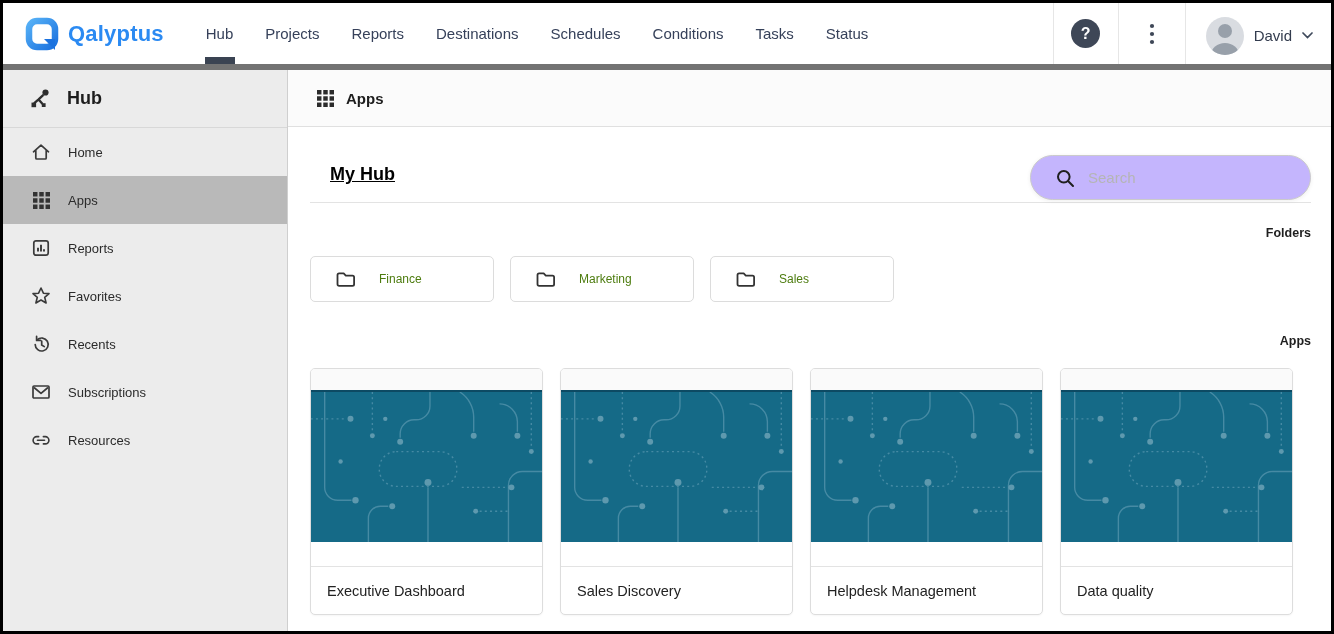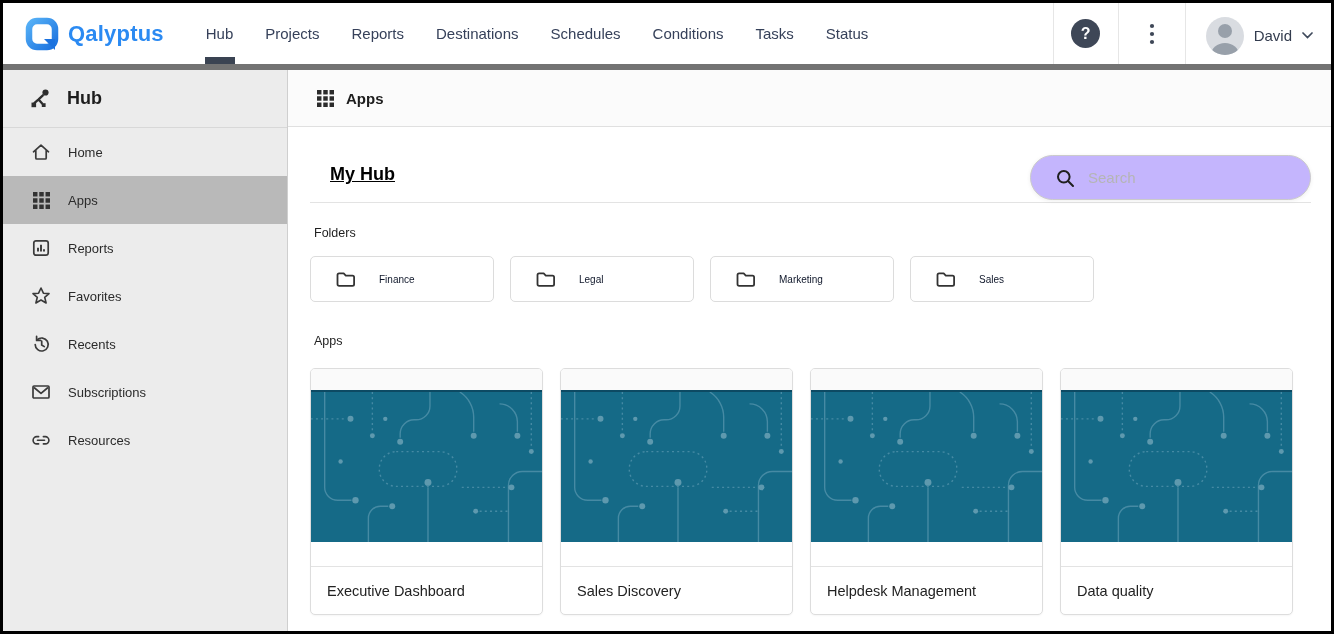--- a/index.html
+++ b/index.html
@@ -86,28 +86,28 @@
     box-shadow:0 1px 4px rgba(0,0,0,.07);
   }
   .search-box input{
     width:100%; height:100%; border:none; outline:none; background:transparent;
     border-radius:23px; padding:0 18px 0 57px; font-size:15px;
     font-family:"Liberation Sans", sans-serif; color:#333;
   }
   .search-box input::placeholder{ color:#b5b5b5; }
   .search-icon{ position:absolute; left:25px; top:13px; }
 
-  .section-label{ margin:23px 0 0 4px; font-size:12.5px; font-weight:normal; color:#1f1f1f; }
+  .section-label{ margin:23px 0 0 4px; font-size:12.5px; font-weight:bold; color:#1f1f1f;text-align:right; }
 
   .folders-row{ display:flex; gap:16px; margin-top:16px; }
   .folder-card{
     width:184px; height:46px; border:1px solid #dcdcdc; border-radius:5px; background:#fff;
     display:flex; align-items:center; gap:23px; padding-left:24px; cursor:pointer;
   }
-  .folder-name{ font-size:10px; color:#0f172a; }
+  .folder-name{ font-size:12px; color:#4d7c0f; }
 
   .apps-row{ display:flex; gap:17px; margin-top:20px; }
   .app-card{
     width:233px; height:247px; border:1px solid #ddd; border-radius:5px; background:#fff;
     overflow:hidden; cursor:pointer; display:flex; flex-direction:column;
     box-shadow:0 1px 2px rgba(0,0,0,.04);
   }
   .app-card-topstrip{ height:21px; background:#fafafa; }
   .app-card-image{
     height:152px; background:#156a87; border-top:2px solid #0d4a63; overflow:hidden;
@@ -299,26 +299,20 @@
         </div>
 
         <div class="section-label">Folders</div>
 
         <div class="folders-row">
           <div class="folder-card">
             <svg width="21" height="20" viewBox="0 0 21 20">
               <path d="M2.5 6 q0 -1.6 1.6 -1.6 h4.6 l2.1 2.2 h6.7 q1.6 0 1.6 1.6 v7 q0 1.6 -1.6 1.6 h-13.4 q-1.6 0 -1.6 -1.6 Z" fill="none" stroke="#333" stroke-width="1.8" stroke-linejoin="round"></path>
             </svg>
             <span class="folder-name">Finance</span>
-          </div>
-          <div class="folder-card">
-            <svg width="21" height="20" viewBox="0 0 21 20">
-              <path d="M2.5 6 q0 -1.6 1.6 -1.6 h4.6 l2.1 2.2 h6.7 q1.6 0 1.6 1.6 v7 q0 1.6 -1.6 1.6 h-13.4 q-1.6 0 -1.6 -1.6 Z" fill="none" stroke="#333" stroke-width="1.8" stroke-linejoin="round"></path>
-            </svg>
-            <span class="folder-name">Legal</span>
           </div>
           <div class="folder-card">
             <svg width="21" height="20" viewBox="0 0 21 20">
               <path d="M2.5 6 q0 -1.6 1.6 -1.6 h4.6 l2.1 2.2 h6.7 q1.6 0 1.6 1.6 v7 q0 1.6 -1.6 1.6 h-13.4 q-1.6 0 -1.6 -1.6 Z" fill="none" stroke="#333" stroke-width="1.8" stroke-linejoin="round"></path>
             </svg>
             <span class="folder-name">Marketing</span>
           </div>
           <div class="folder-card">
             <svg width="21" height="20" viewBox="0 0 21 20">
               <path d="M2.5 6 q0 -1.6 1.6 -1.6 h4.6 l2.1 2.2 h6.7 q1.6 0 1.6 1.6 v7 q0 1.6 -1.6 1.6 h-13.4 q-1.6 0 -1.6 -1.6 Z" fill="none" stroke="#333" stroke-width="1.8" stroke-linejoin="round"></path>

